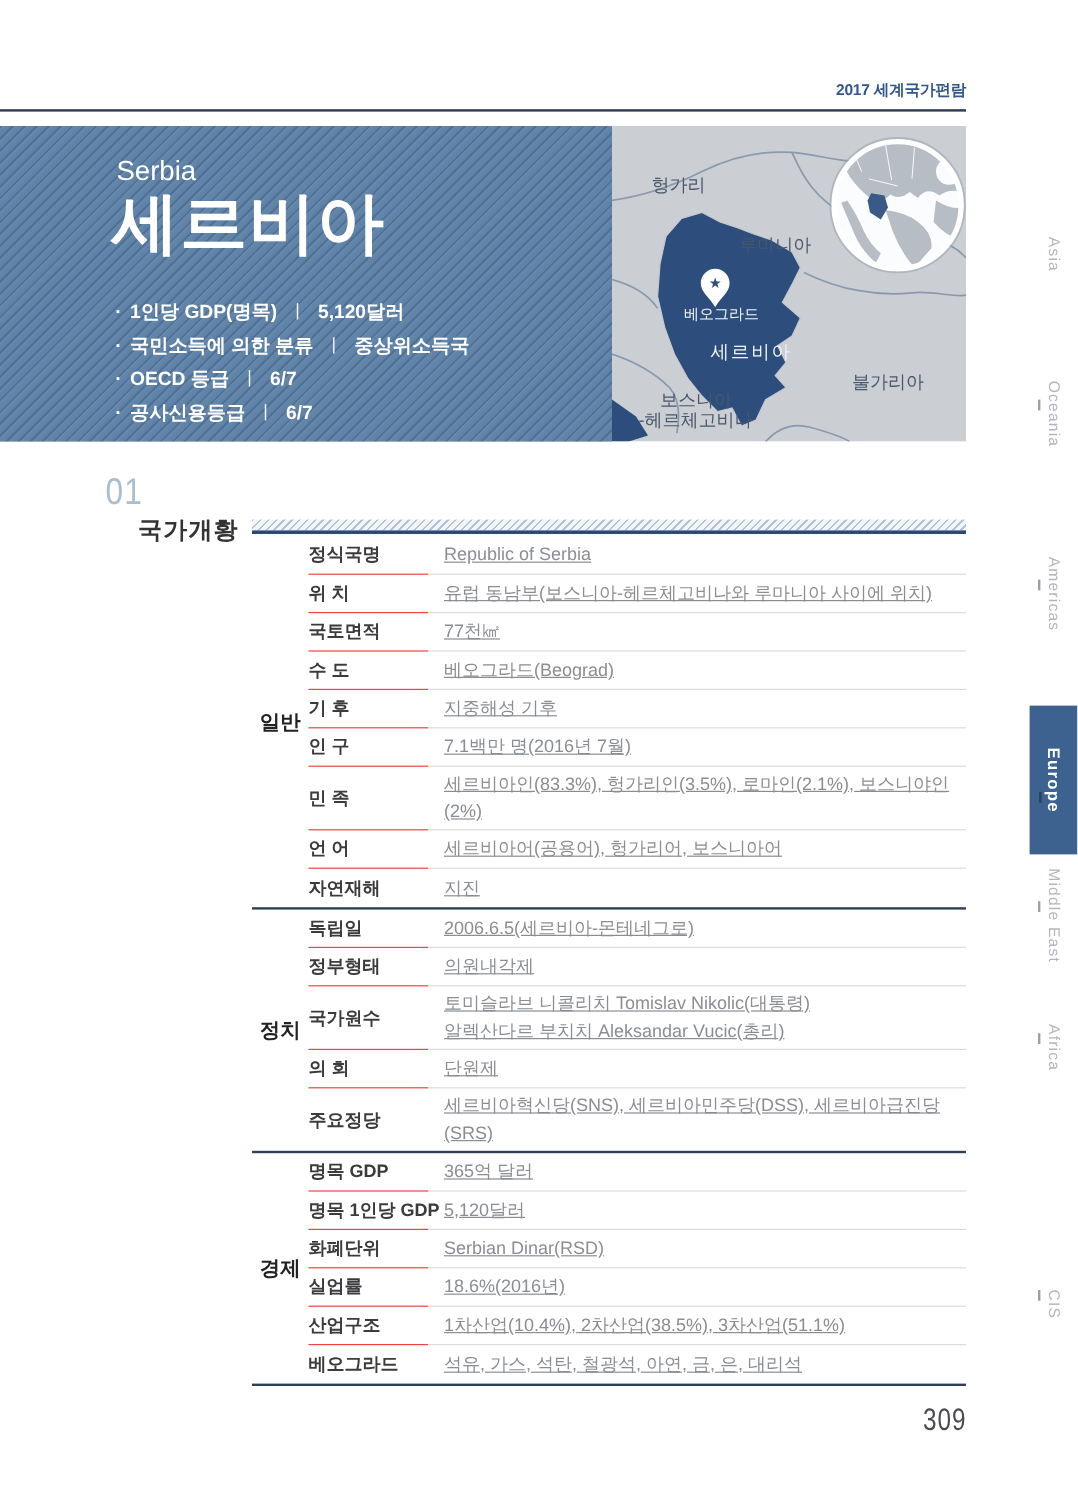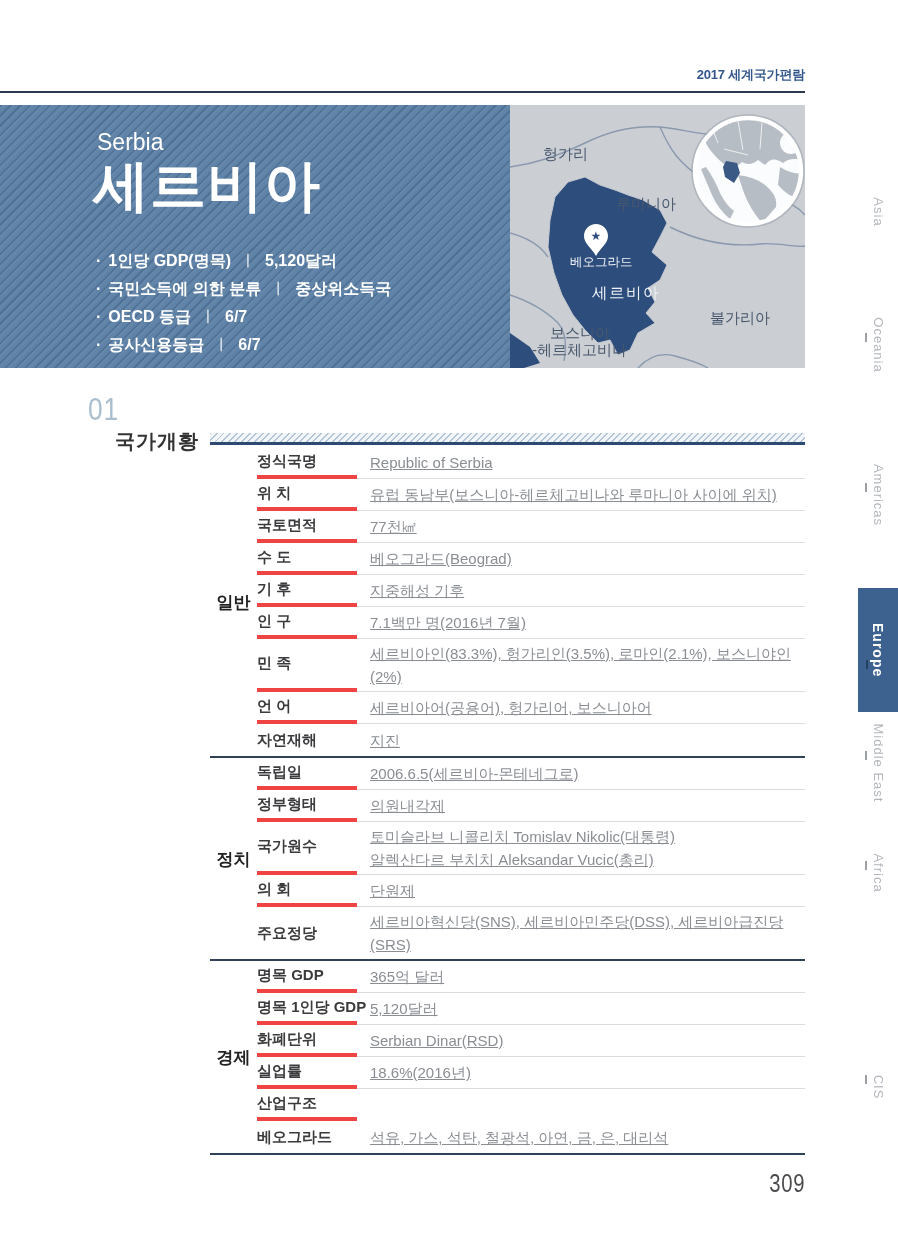--- a/index.html
+++ b/index.html
@@ -48,21 +48,21 @@
     border-bottom:3px solid #2d4a73; margin-bottom:2px;
   }
   .tsection { position:relative; padding-left:47px; border-bottom:2.5px solid #2e4157; }
   .tgroup {
     position:absolute; left:0; top:50%; transform:translateY(-50%);
     width:47px; text-align:center; font-weight:bold; font-size:17px; color:#222;
   }
   .trow { display:flex; align-items:stretch; min-height:32px; }
   .tlabel {
     width:100px; flex:none; display:flex; align-items:center;
-    border-bottom:4px solid #ef4444;
+    border-bottom:1px solid #ef4444;
     font-weight:bold; font-size:15px; color:#3b3b3e; white-space:nowrap;
   }
   .tvalue {
     flex:1; display:flex; flex-direction:column; justify-content:center;
     padding:3px 0 3px 13px; border-bottom:1px solid #dcdce0;
     font-size:15px; color:#8a8e93; line-height:23px;text-decoration:underline;
   }
   .trow:last-child .tlabel, .trow:last-child .tvalue { border-bottom:none; }
   
   .side-item {
@@ -281,20 +281,23 @@
             </div>
           </div>
           <div class="trow">
             <div class="tlabel">실업률</div>
             <div class="tvalue">
               <div>18.6%(2016년)</div>
             </div>
           </div>
           <div class="trow">
             <div class="tlabel">산업구조</div>
+            <div class="tvalue">
+              <div>1차산업(10.4%), 2차산업(38.5%), 3차산업(51.1%)</div>
+            </div>
           </div>
           <div class="trow">
             <div class="tlabel">베오그라드</div>
             <div class="tvalue">
               <div>석유, 가스, 석탄, 철광석, 아연, 금, 은, 대리석</div>
             </div>
           </div>
         </div>
       </div>
   </div>

